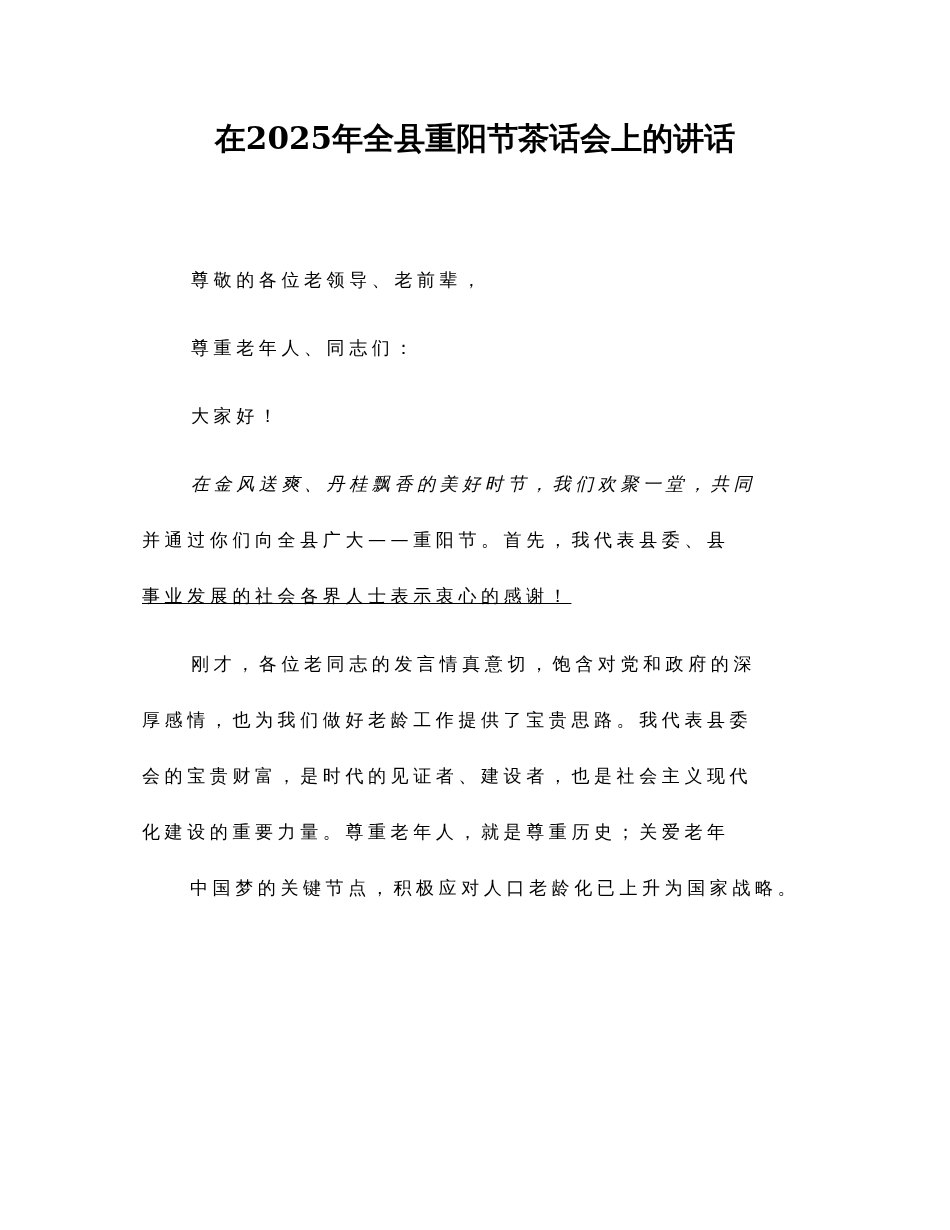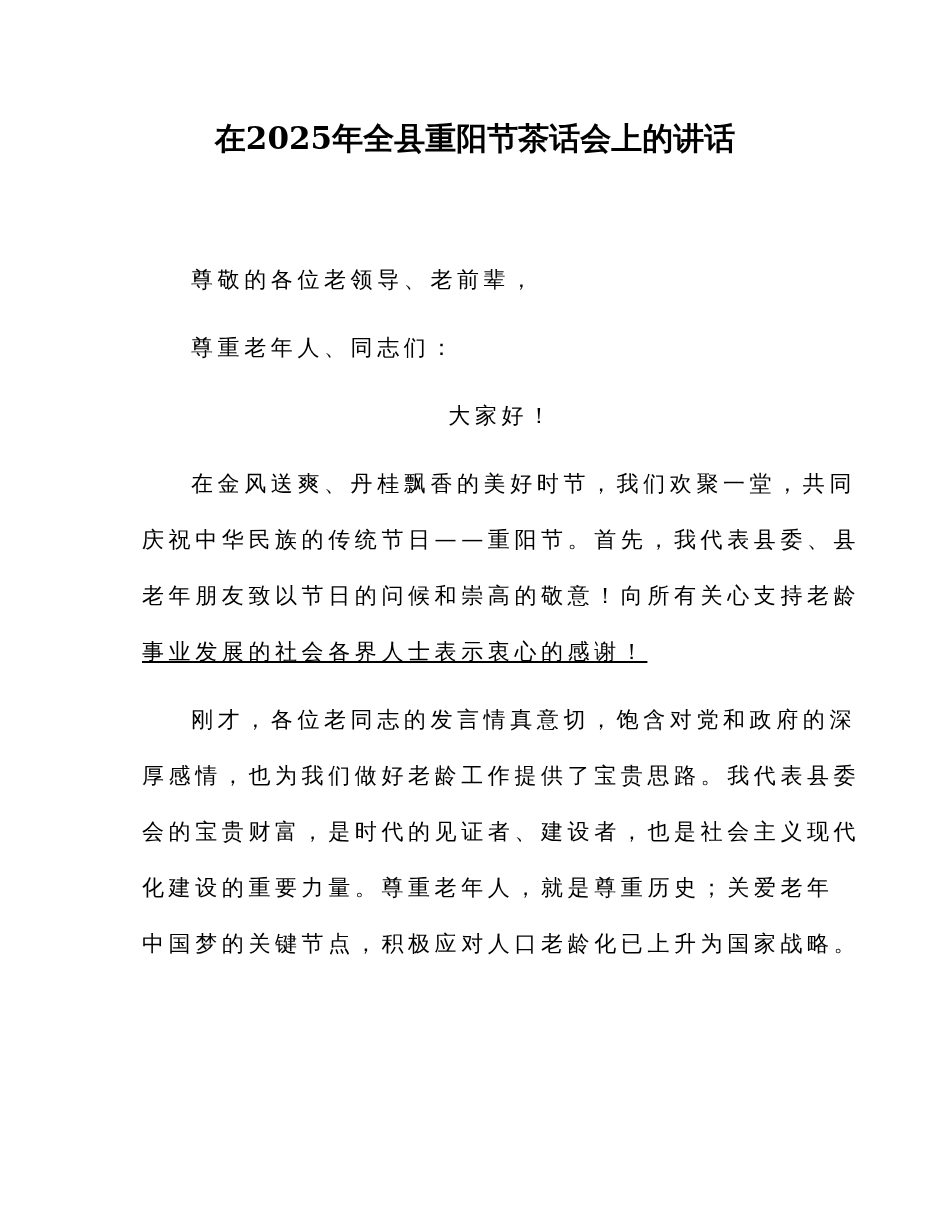--- a/index.html
+++ b/index.html
@@ -37,45 +37,44 @@
     }
     .body {
       position: absolute;
       left: 142px;
       top: 256px;
       width: 670px;
     }
     .line {
       height: 48px;
       line-height: 48px;
-      font-size: 22px;
+      font-size: 18px;
       letter-spacing: 4.6px;
       white-space: nowrap;
     }
     .indent { padding-left: 49px; }
   </style>
 </head>
 <body>
 
 <div class="page">
   <div class="title">在2025年全县重阳节茶话会上的讲话</div>
 
   <div class="body">
     <div class="line indent" style="margin-bottom:20px;">尊敬的各位老领导、老前辈，</div>
     <div class="line indent" style="margin-bottom:20px;">尊重老年人、同志们：</div>
-    <div class="line indent" style="margin-bottom:20px;text-align:center;">大家好！</div>
+    <div class="line indent" style="margin-bottom:20px;">大家好！</div>
 
     <div>
-      <div class="line indent" style="margin-bottom:8px;">在金风送爽、丹桂飘香的美好时节，我们欢聚一堂，共同</div>
-      <div class="line" style="margin-bottom:8px;">庆祝中华民族的传统节日——重阳节。首先，我代表县委、县</div>
-      <div class="line" style="margin-bottom:8px;">老年朋友致以节日的问候和崇高的敬意！向所有关心支持老龄</div>
+      <div class="line indent" style="margin-bottom:8px;font-style:italic;">在金风送爽、丹桂飘香的美好时节，我们欢聚一堂，共同</div>
+      <div class="line" style="margin-bottom:8px;">并通过你们向全县广大——重阳节。首先，我代表县委、县</div>
       <div class="line" style="margin-bottom:20px;text-decoration:underline;">事业发展的社会各界人士表示衷心的感谢！</div>
     </div>
 
     <div>
       <div class="line indent" style="margin-bottom:8px;">刚才，各位老同志的发言情真意切，饱含对党和政府的深</div>
       <div class="line" style="margin-bottom:8px;">厚感情，也为我们做好老龄工作提供了宝贵思路。我代表县委</div>
       <div class="line" style="margin-bottom:8px;">会的宝贵财富，是时代的见证者、建设者，也是社会主义现代</div>
-      <div class="line" style="margin-bottom:8px;text-align:right;">化建设的重要力量。尊重老年人，就是尊重历史；关爱老年</div>
-      <div class="line" style="margin-bottom:8px;">中国梦的关键节点，积极应对人口老龄化已上升为国家战略。</div>
+      <div class="line" style="margin-bottom:8px;">化建设的重要力量。尊重老年人，就是尊重历史；关爱老年</div>
+      <div class="line" style="margin-bottom:8px;margin-left:48px;">中国梦的关键节点，积极应对人口老龄化已上升为国家战略。</div>
     </div>
   </div>
 </div>
 
 </body></html>

